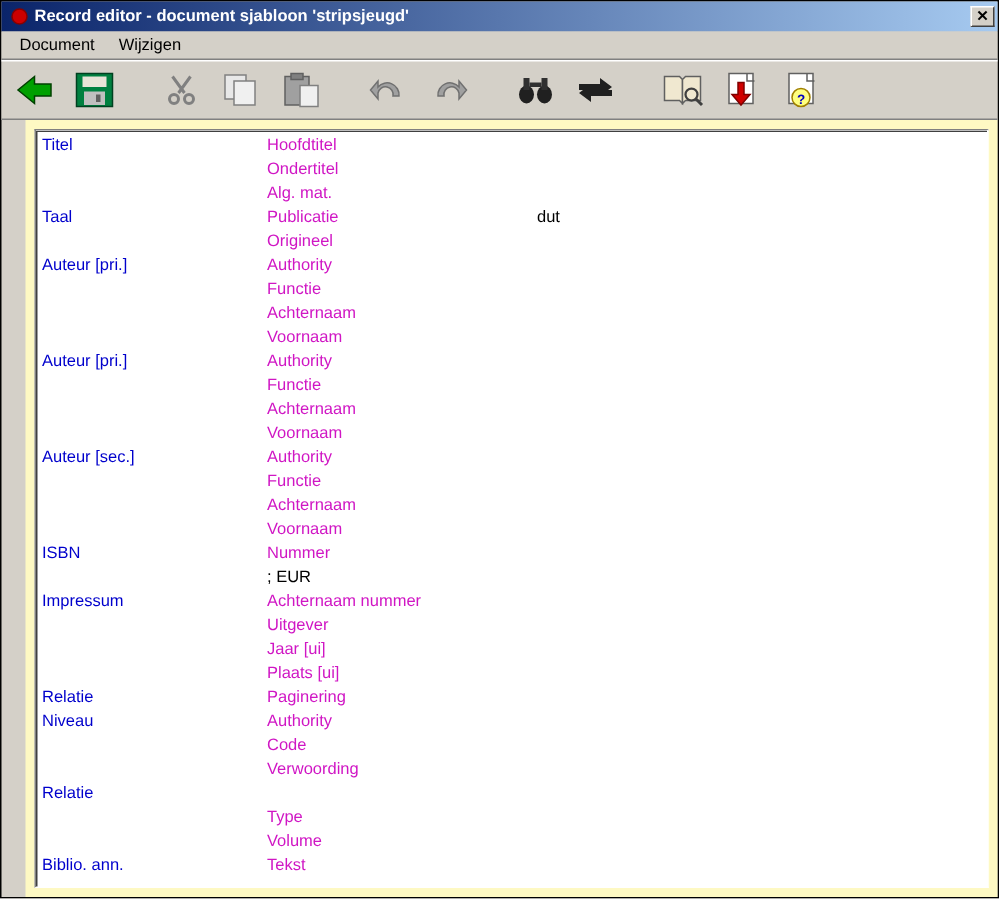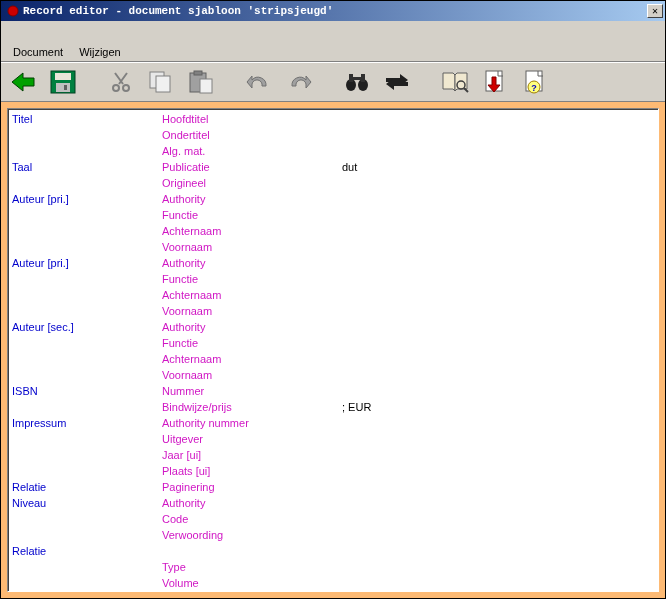--- a/index.html
+++ b/index.html
@@ -11,61 +11,60 @@
     height: 599px;
     overflow: hidden;
   }
   .window { width: 666px; height: 599px; border: 1px solid #000; display: flex; flex-direction: column; }
   .titlebar {
     height: 20px;
     background: linear-gradient(to right, #0a246a, #a6caf0);
     display: flex; align-items: center;
     color: #fff; font-weight: bold;
     padding: 0 2px;
-    font-family: Liberation Mono, monospace;
   }
   .titlebar .icon { width: 14px; height: 14px; margin: 0 3px; }
   .titlebar .title { flex: 1; font-size: 11px; }
   .titlebar .close {
     width: 16px; height: 14px;
     background: #d4d0c8;
     border: 1px solid; border-color: #fff #404040 #404040 #fff;
     color: #000; font-size: 10px; font-weight: bold;
     display: flex; align-items: center; justify-content: center;
     cursor: default;
   }
   .menubar {
     height: 19px;
     background: #d4d0c8;
     display: flex; align-items: center;
     padding: 0 4px;
     border-bottom: 1px solid #808080;
-    margin-top: 22px;
   }
   .menubar .menu-item { padding: 2px 8px; cursor: default; }
   .toolbar {
     height: 40px;
     background: #d4d0c8;
     border-top: 1px solid #fff;
     border-bottom: 1px solid #808080;
     display: flex; align-items: center;
     padding: 0 6px; gap: 8px;
   }
   .tbtn {
     width: 32px; height: 32px;
     display: flex; align-items: center; justify-content: center;
     border: 1px solid transparent;
     cursor: default;
   }
   .tsep { width: 10px; }
   .content-wrap {
     flex: 1;
-    background: #fdba74;
+    background: #fef9c3;
     padding: 6px;
     overflow: hidden;
+    margin-left: 16px;
   }
   .content {
     background: #fff;
     border: 1px solid; border-color: #808080 #fff #fff #808080;
     box-shadow: inset 1px 1px 0 #404040;
     height: 100%;
     overflow: auto;
     padding: 2px 4px;
   }
   .row { display: flex; height: 16px; align-items: center; }
@@ -269,26 +268,25 @@
           <div class="col-field">Voornaam</div>
           <div class="col-value"></div>
         </div>
         <div class="row">
           <div class="col-label">ISBN</div>
           <div class="col-field">Nummer</div>
           <div class="col-value"></div>
         </div>
         <div class="row">
           <div class="col-label"></div>
-          <div class="col-field">Bindwijze/prijs</div>
           <div class="col-value">; EUR</div>
         </div>
         <div class="row">
           <div class="col-label">Impressum</div>
-          <div class="col-field">Authority nummer</div>
+          <div class="col-field">Achternaam nummer</div>
           <div class="col-value"></div>
         </div>
         <div class="row">
           <div class="col-label"></div>
           <div class="col-field">Uitgever</div>
           <div class="col-value"></div>
         </div>
         <div class="row">
           <div class="col-label"></div>
           <div class="col-field">Jaar [ui]</div>

